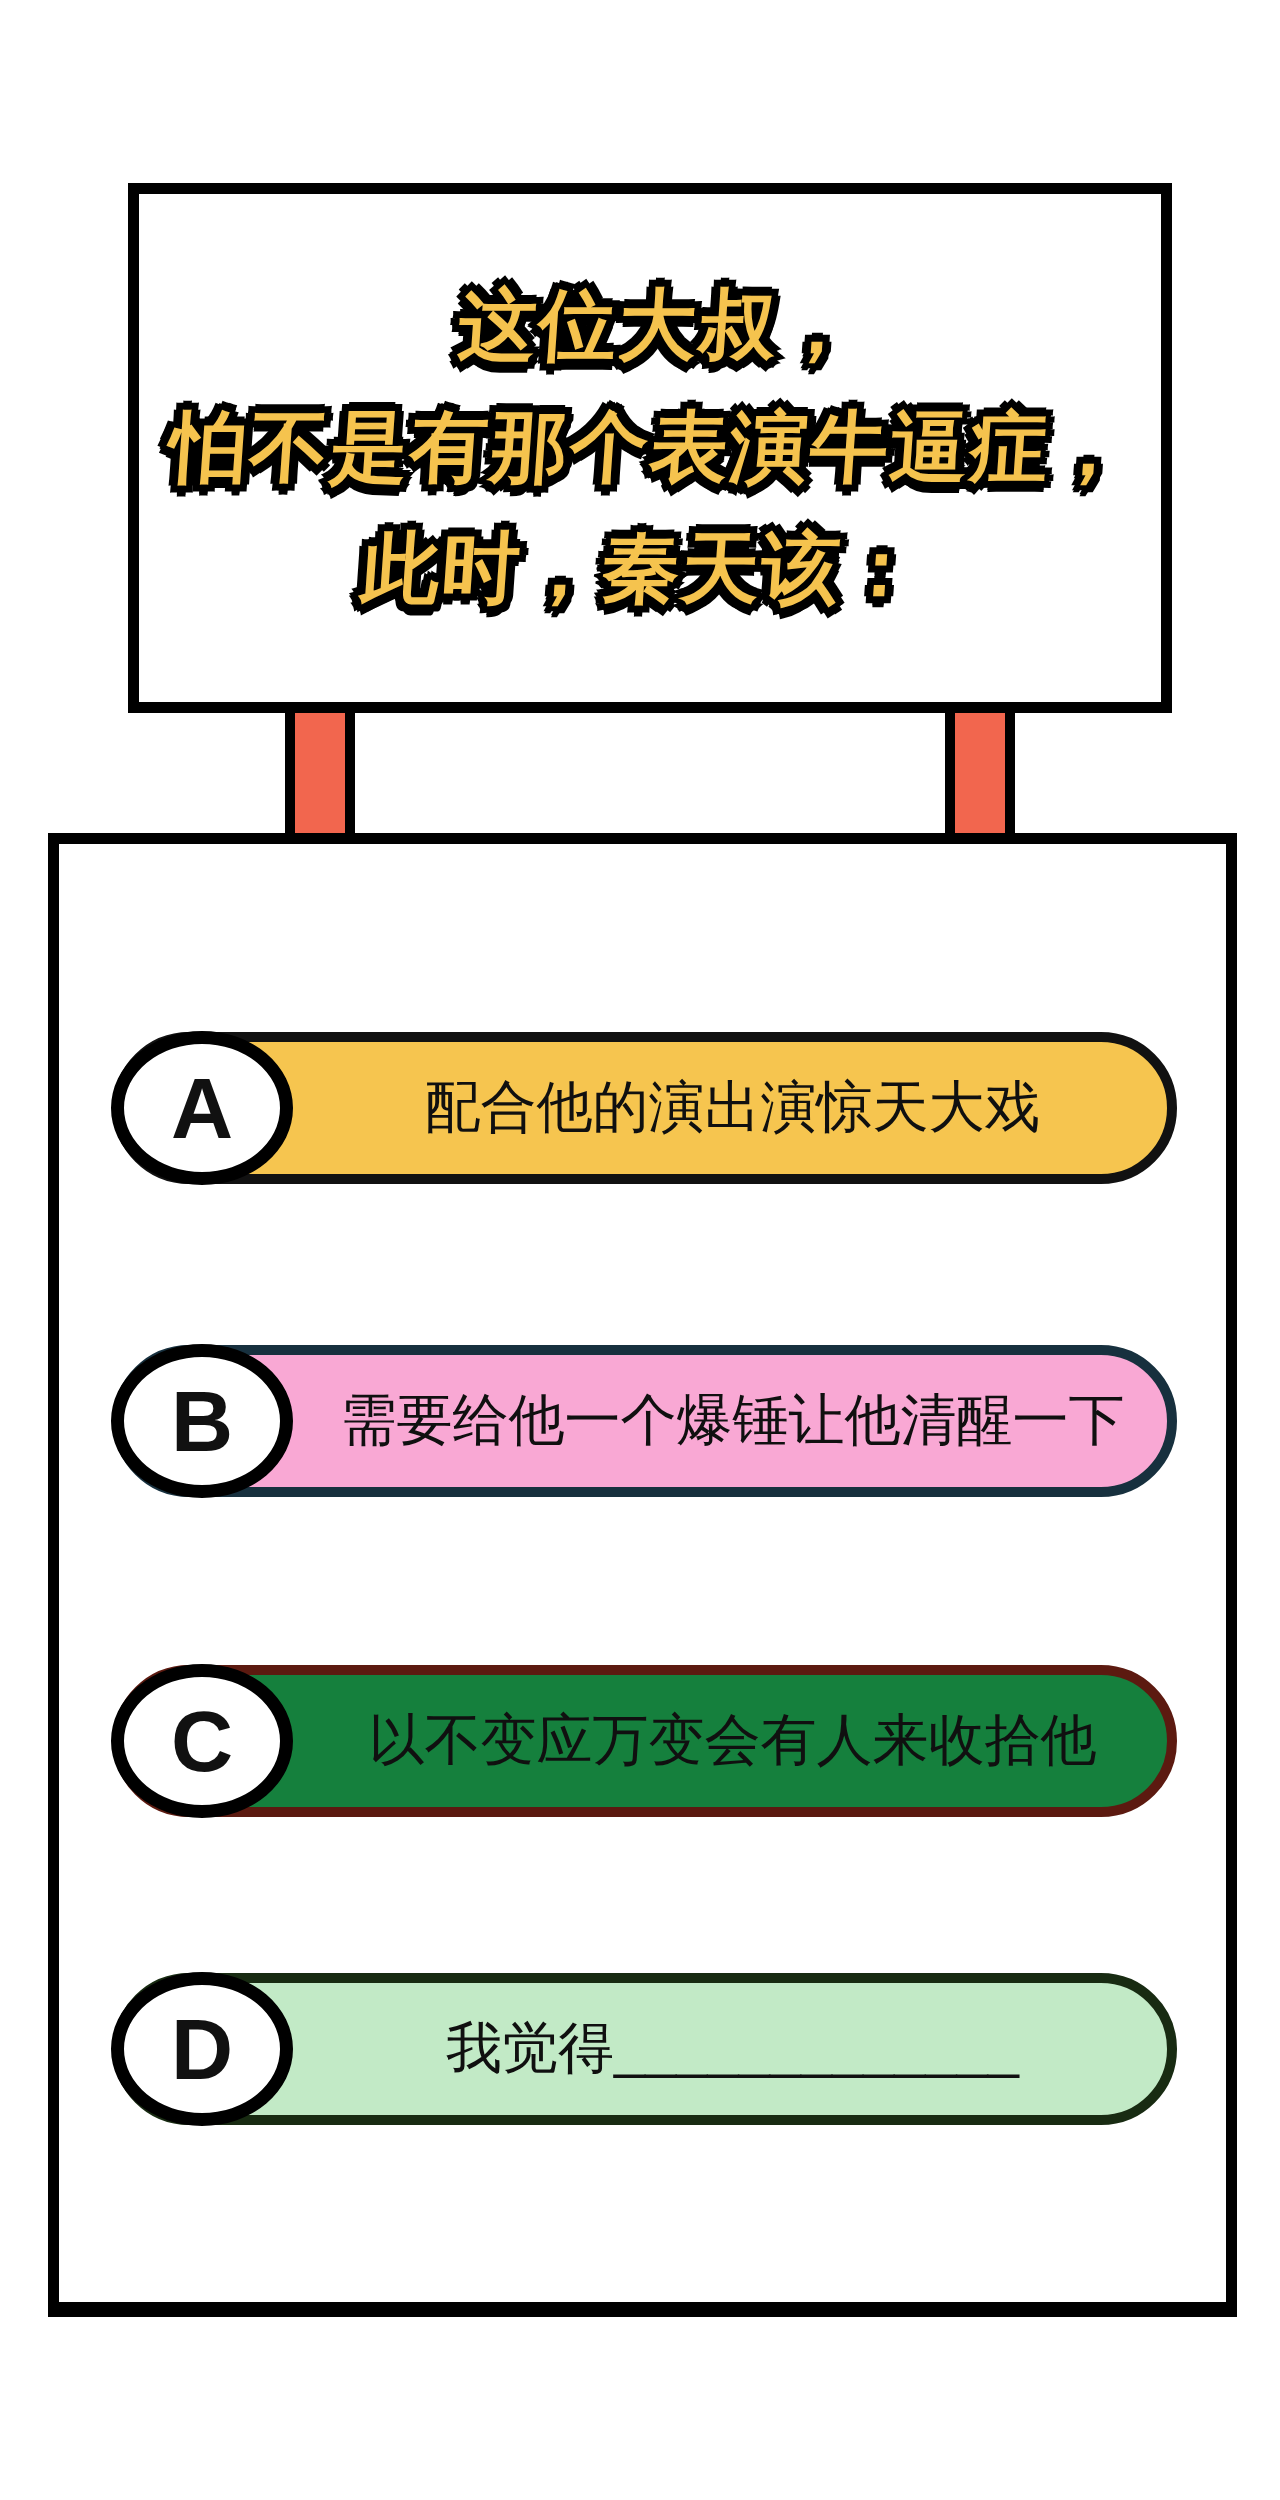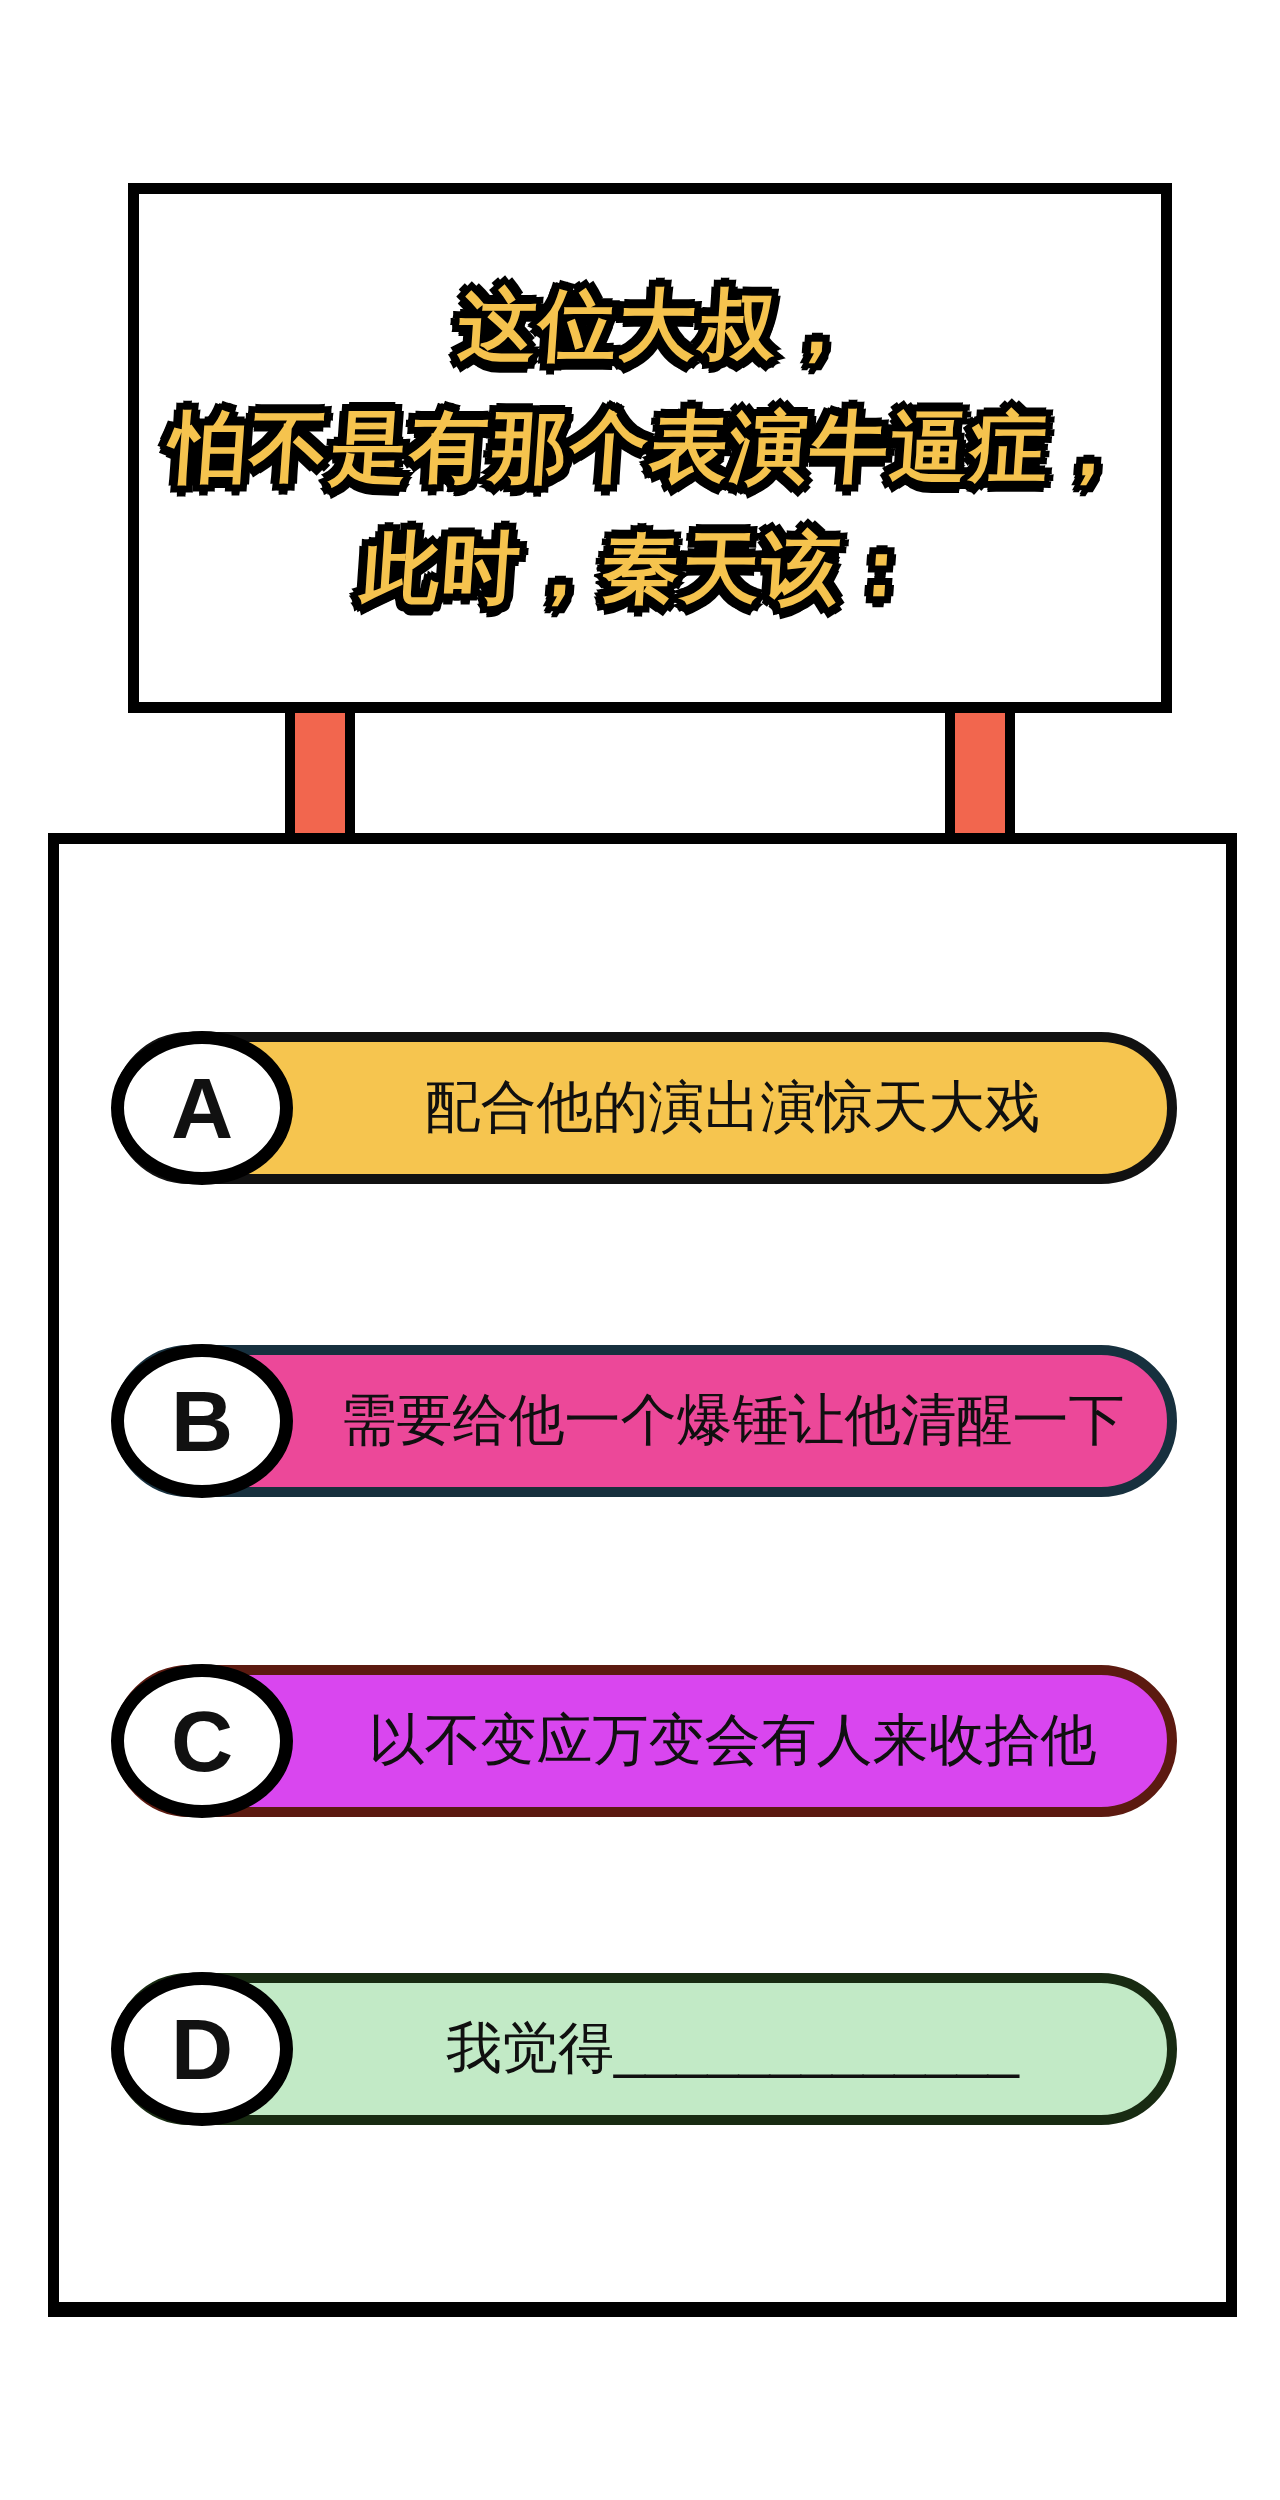--- a/index.html
+++ b/index.html
@@ -143,30 +143,30 @@
     </div>
     <div class="pill" style="background: rgb(246, 197, 79); border-color: rgb(17, 17, 17);">
       <span class="pill-text">配合他的演出演惊天大戏</span>
     </div>
   </div>
 
   <div class="option option-b">
     <div class="badge">
       <span class="badge-letter">B</span>
     </div>
-    <div class="pill" style="background: #ec4899; border-color: rgb(23, 48, 62);">
+    <div class="pill" style="background: #f9a8d4; border-color: rgb(23, 48, 62);">
       <span class="pill-text">需要给他一个爆锤让他清醒一下</span>
     </div>
   </div>
 
   <div class="option option-c">
     <div class="badge">
       <span class="badge-letter">C</span>
     </div>
-    <div class="pill" style="background: #d946ef; border-color: rgb(92, 26, 16);">
+    <div class="pill" style="background: #15803d; border-color: rgb(92, 26, 16);">
       <span class="pill-text">以不变应万变会有人来收拾他</span>
     </div>
   </div>
 
   <div class="option option-d">
     <div class="badge">
       <span class="badge-letter">D</span>
     </div>
     <div class="pill" style="background: rgb(194, 234, 198); border-color: rgb(24, 43, 18); justify-content: center;">
       <span class="pill-text">我觉得_____________</span>

